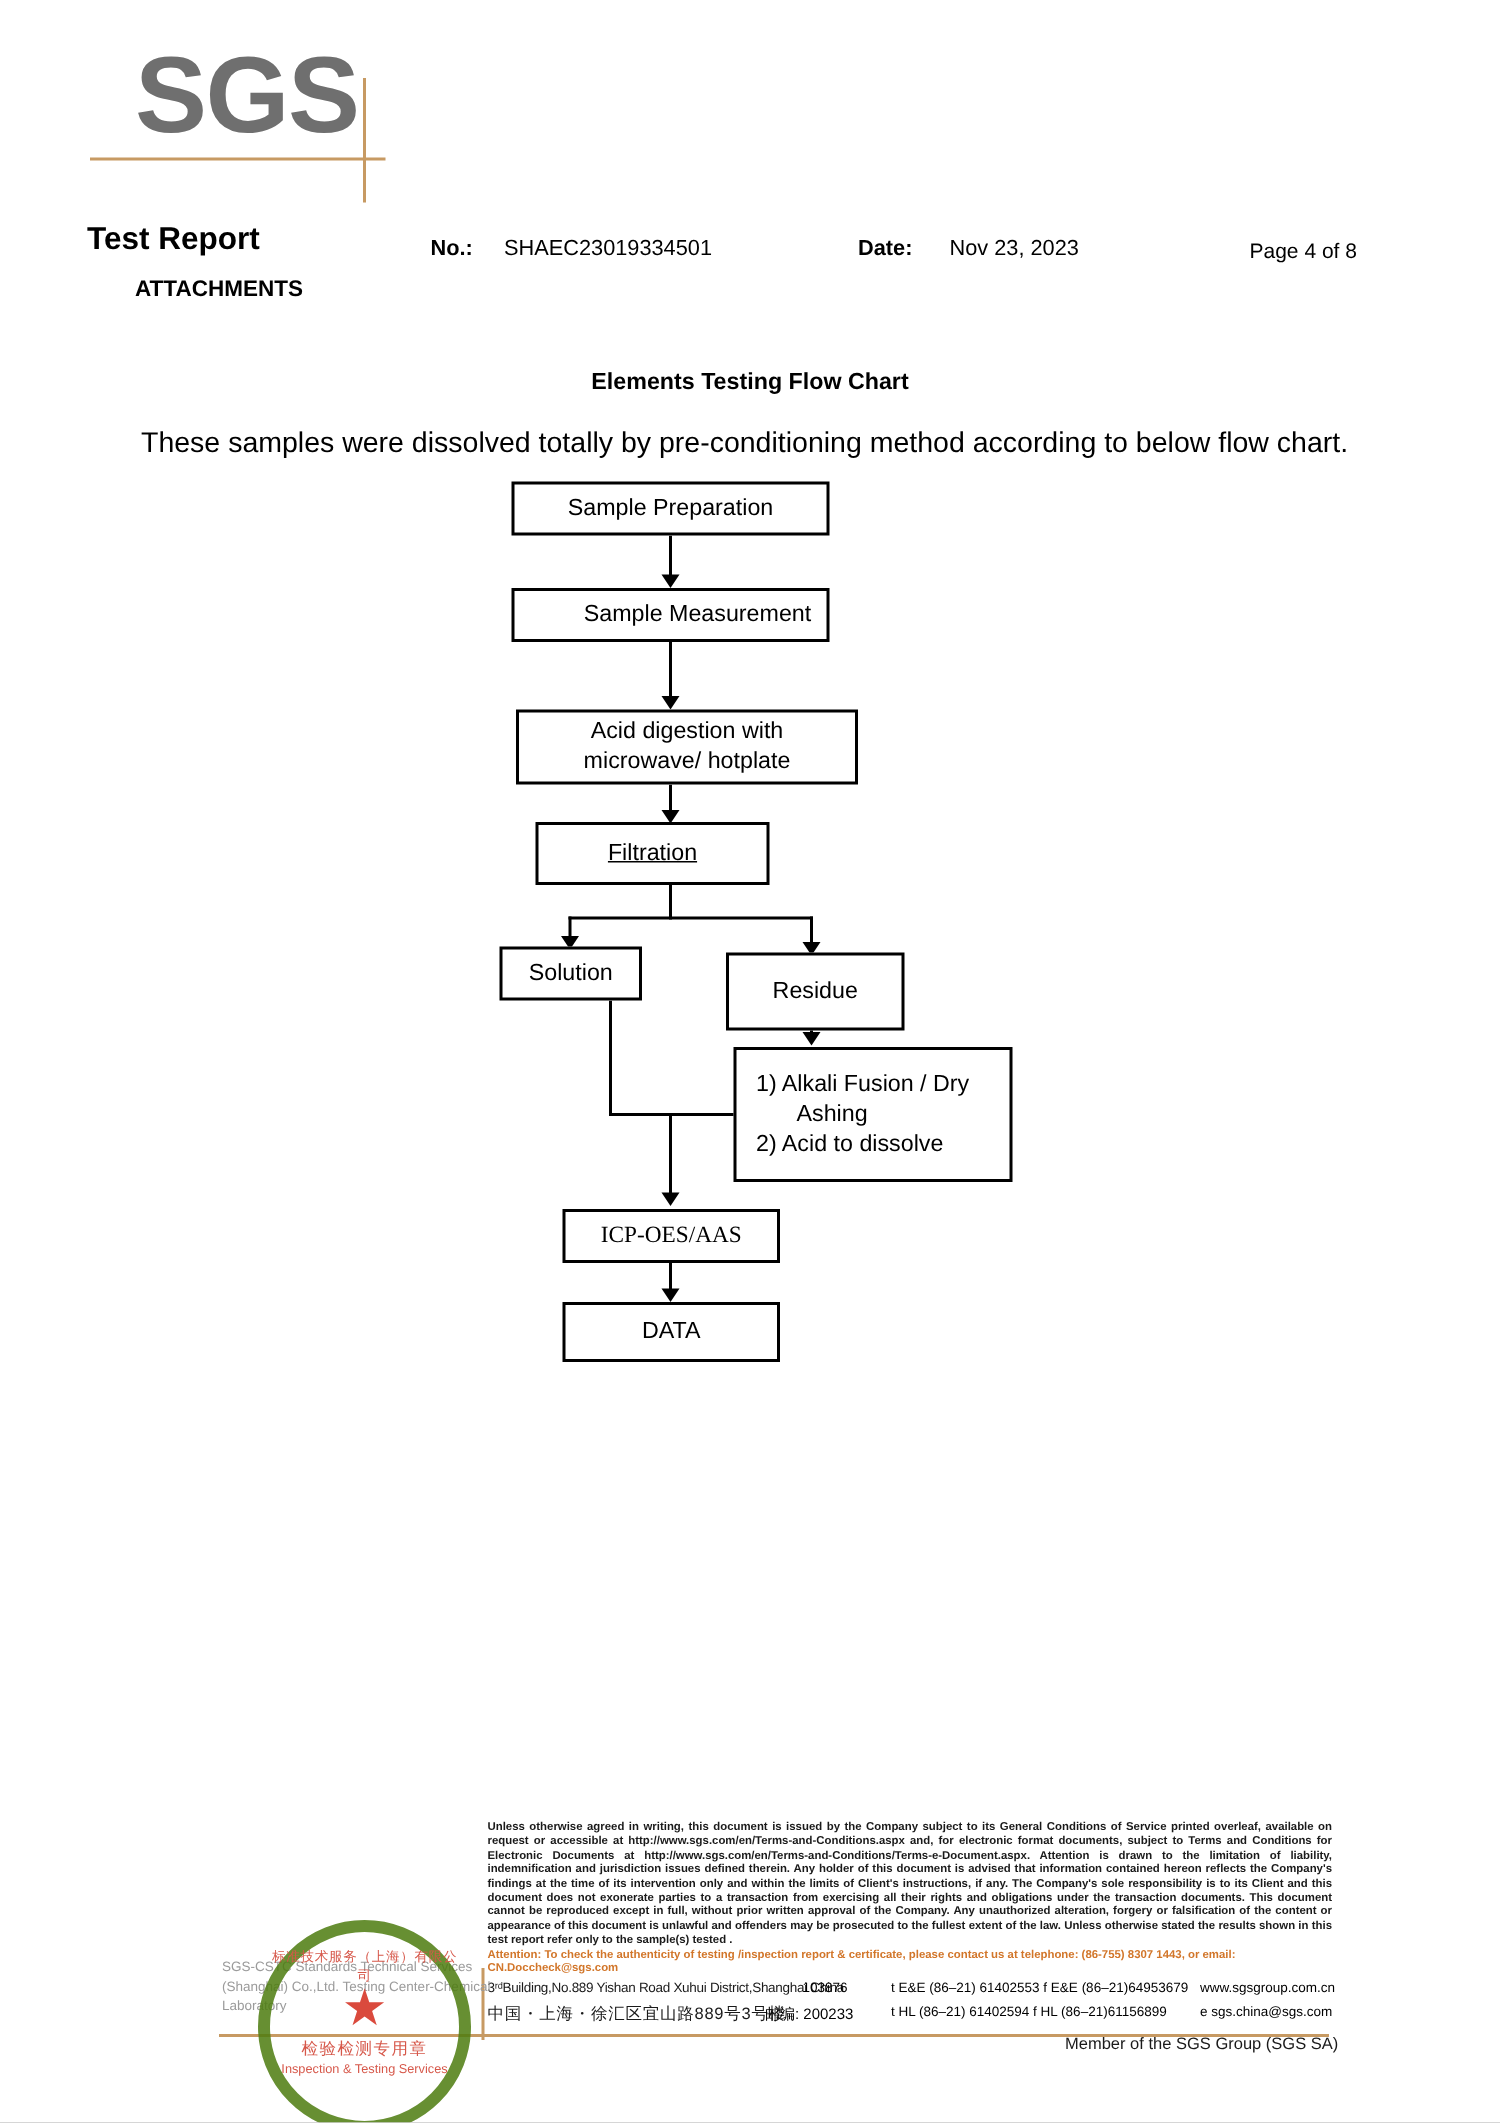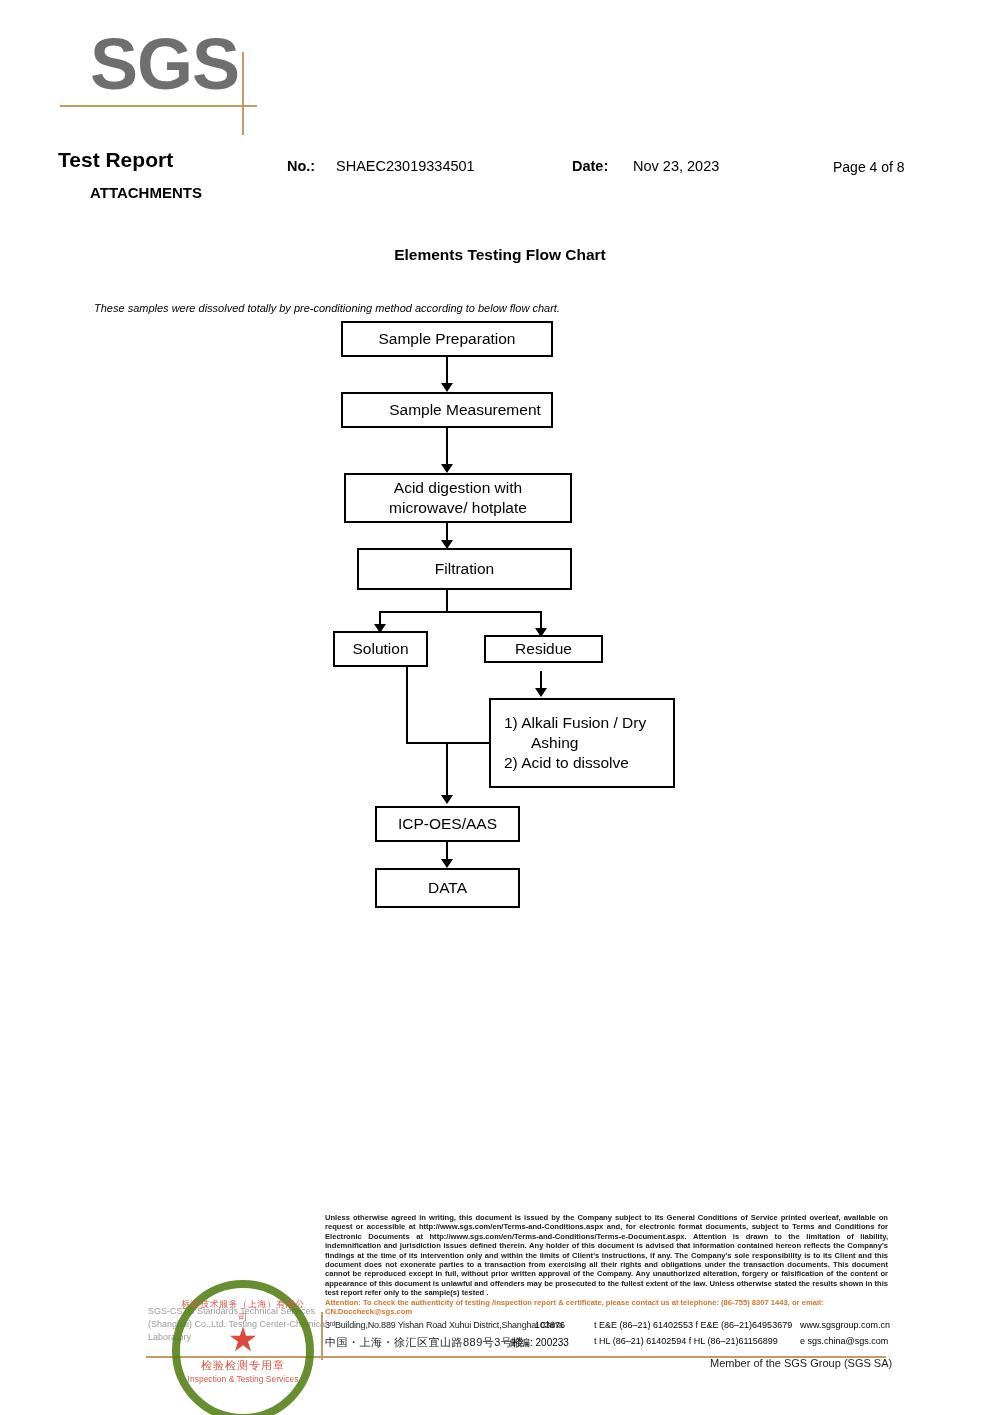--- a/index.html
+++ b/index.html
@@ -108,23 +108,22 @@
     left: 0;
     top: 246px;
     width: 1000px;
     text-align: center;
     font-size: 15.5px;
     font-weight: bold;
   }
   .intro-text {
     position: absolute;
     left: 94px;
-    top: 302px;
-    font-size: 11px;
-    font-style: italic;
+    top: 285px;
+    font-size: 19px;
   }
 
   
   .flow {
     position: absolute;
     left: 0;
     top: 0;
     width: 1000px;
     height: 1000px;
   }
@@ -354,53 +353,53 @@
     <div class="conn" style="left:446px; top:428px; width:2px; height:42px;"></div>
     <div class="arrowhead" style="left:441px; top:464px;"></div>
 
     <div class="node" style="left:344px; top:473px; width:228px; height:50px; flex-direction:column;">
       <span>Acid digestion with</span>
       <span>microwave/ hotplate</span>
     </div>
     <div class="conn" style="left:446px; top:523px; width:2px; height:24px;"></div>
     <div class="arrowhead" style="left:441px; top:540px;"></div>
 
-    <div class="node" style="left:357px; top:548px; width:215px; height:42px;">
+    <div class="node" style="left:357px; top:548px; width:156px; height:42px;text-decoration:underline;">
       <span>Filtration</span>
     </div>
 
     <div class="conn" style="left:446px; top:590px; width:2px; height:23px;"></div>
     <div class="conn" style="left:379px; top:611px; width:163px; height:2px;"></div>
     <div class="conn" style="left:379px; top:611px; width:2px; height:18px;"></div>
     <div class="arrowhead" style="left:374px; top:624px;"></div>
     <div class="conn" style="left:540px; top:611px; width:2px; height:22px;"></div>
     <div class="arrowhead" style="left:535px; top:628px;"></div>
 
     <div class="node" style="left:333px; top:631px; width:95px; height:36px;">
       <span>Solution</span>
     </div>
 
-    <div class="node" style="left:484px; top:635px; width:119px; height:28px;">
+    <div class="node" style="left:484px; top:635px; width:119px; height:52px;">
       <span>Residue</span>
     </div>
     <div class="conn" style="left:540px; top:671px; width:2px; height:19px;"></div>
     <div class="arrowhead" style="left:535px; top:688px;"></div>
 
     <div class="node left-align" style="left:489px; top:698px; width:186px; height:90px; flex-direction:column; align-items:flex-start; justify-content:center;">
       <span>1) Alkali Fusion / Dry</span>
       <span style="padding-left:27px;">Ashing</span>
       <span>2) Acid to dissolve</span>
     </div>
 
     <div class="conn" style="left:406px; top:667px; width:2px; height:77px;"></div>
     <div class="conn" style="left:406px; top:742px; width:85px; height:2px;"></div>
     <div class="conn" style="left:446px; top:742px; width:2px; height:57px;"></div>
     <div class="arrowhead" style="left:441px; top:795px;"></div>
 
-    <div class="node" style="left:375px; top:806px; width:145px; height:36px;">
+    <div class="node" style="left:375px; top:806px; width:145px; height:36px;font-family:Liberation Serif, serif;">
       <span>ICP-OES/AAS</span>
     </div>
     <div class="conn" style="left:446px; top:842px; width:2px; height:24px;"></div>
     <div class="arrowhead" style="left:441px; top:859px;"></div>
 
     <div class="node" style="left:375px; top:868px; width:145px; height:40px;">
       <span>DATA</span>
     </div>
 
   </div>

